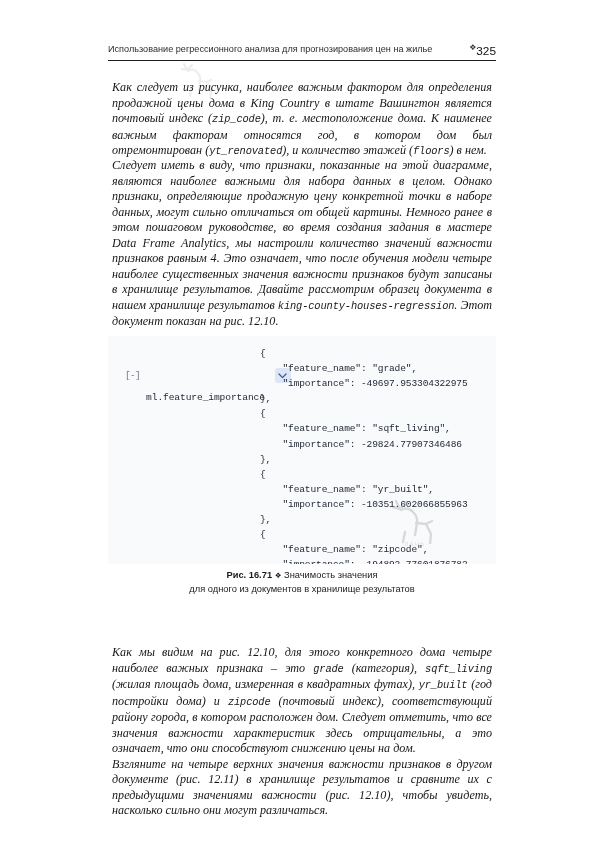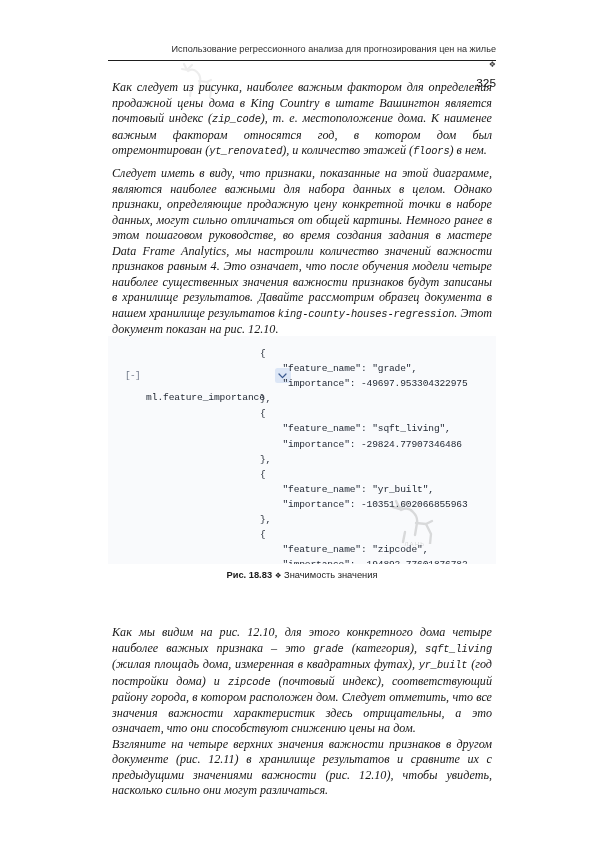--- a/index.html
+++ b/index.html
@@ -23,24 +23,22 @@
     box-sizing: border-box;
   }
 
   
   .runhead {
     position: absolute;
     left: 108px;
     top: 44px;
     width: 388px;
     display: flex;
-    align-items: flex-end;
+    align-items: flex-start;
     justify-content: flex-end;
-    gap: 7px;
-    flex-direction: column;
   }
   .runhead-title {
     font-family: "Liberation Sans", sans-serif;
     font-size: 9.1px;
     color: #2b2b2b;
     letter-spacing: 0.02px;
     white-space: nowrap;
     flex: 1 1 auto;
     text-align: left;
   }
@@ -70,22 +68,22 @@
   .body-col {
     position: absolute;
     left: 108px;
     width: 388px;
     font-size: 12.15px;
     line-height: 15.55px;
     text-align: justify;
     color: #161616;
   }
   #para-1 { top: 76px; }
-  #para-2 { top: 162px; }
-  #para-3 { top: 621px; }
+  #para-2 { top: 154px; }
+  #para-3 { top: 641px; }
 
   .body-col p {
     margin: 4px;
     text-indent: 0;
     text-align: justify;
     text-justify: inter-word;
     font-style: italic;
   }
 
   code, .mono {
@@ -245,22 +243,23 @@
             <path d="M17 36 l-2 10 M38 28 l6 -3"></path>
           </g>
         </svg>
         <div class="wm-label">ЛАНЬ</div>
       </div>
 
     </div>
   </div>
 
   <div class="caption">
-    <span class="cap-num">Рис. 18.83</span>
+    <span class="cap-num">Рис. 16.71</span>
     <span class="cap-orn">❖</span>
     <span>Значимость значения</span><br>
+    <span>для одного из документов в хранилище результатов</span>
   </div>
 
   <div class="body-col" id="para-3">
     <p>Как мы видим на рис. 12.10, для этого конкретного дома четыре наиболее важных признака – это <code>grade</code> (категория), <code>sqft_living</code> (жилая площадь дома, измеренная в квадратных футах), <code>yr_built</code> (год постройки дома) и <code>zipcode</code> (почтовый индекс), соответствующий району города, в котором расположен дом. Следует отметить, что все значения важности характеристик здесь отрицательны, а это означает, что они способствуют снижению цены на дом.<br>Взгляните на четыре верхних значения важности признаков в другом документе (рис. 12.11) в хранилище результатов и сравните их с предыдущими значениями важности (рис. 12.10), чтобы увидеть, насколько сильно они могут различаться.</p>
   </div>
 
 </div>
 
 </body></html>

